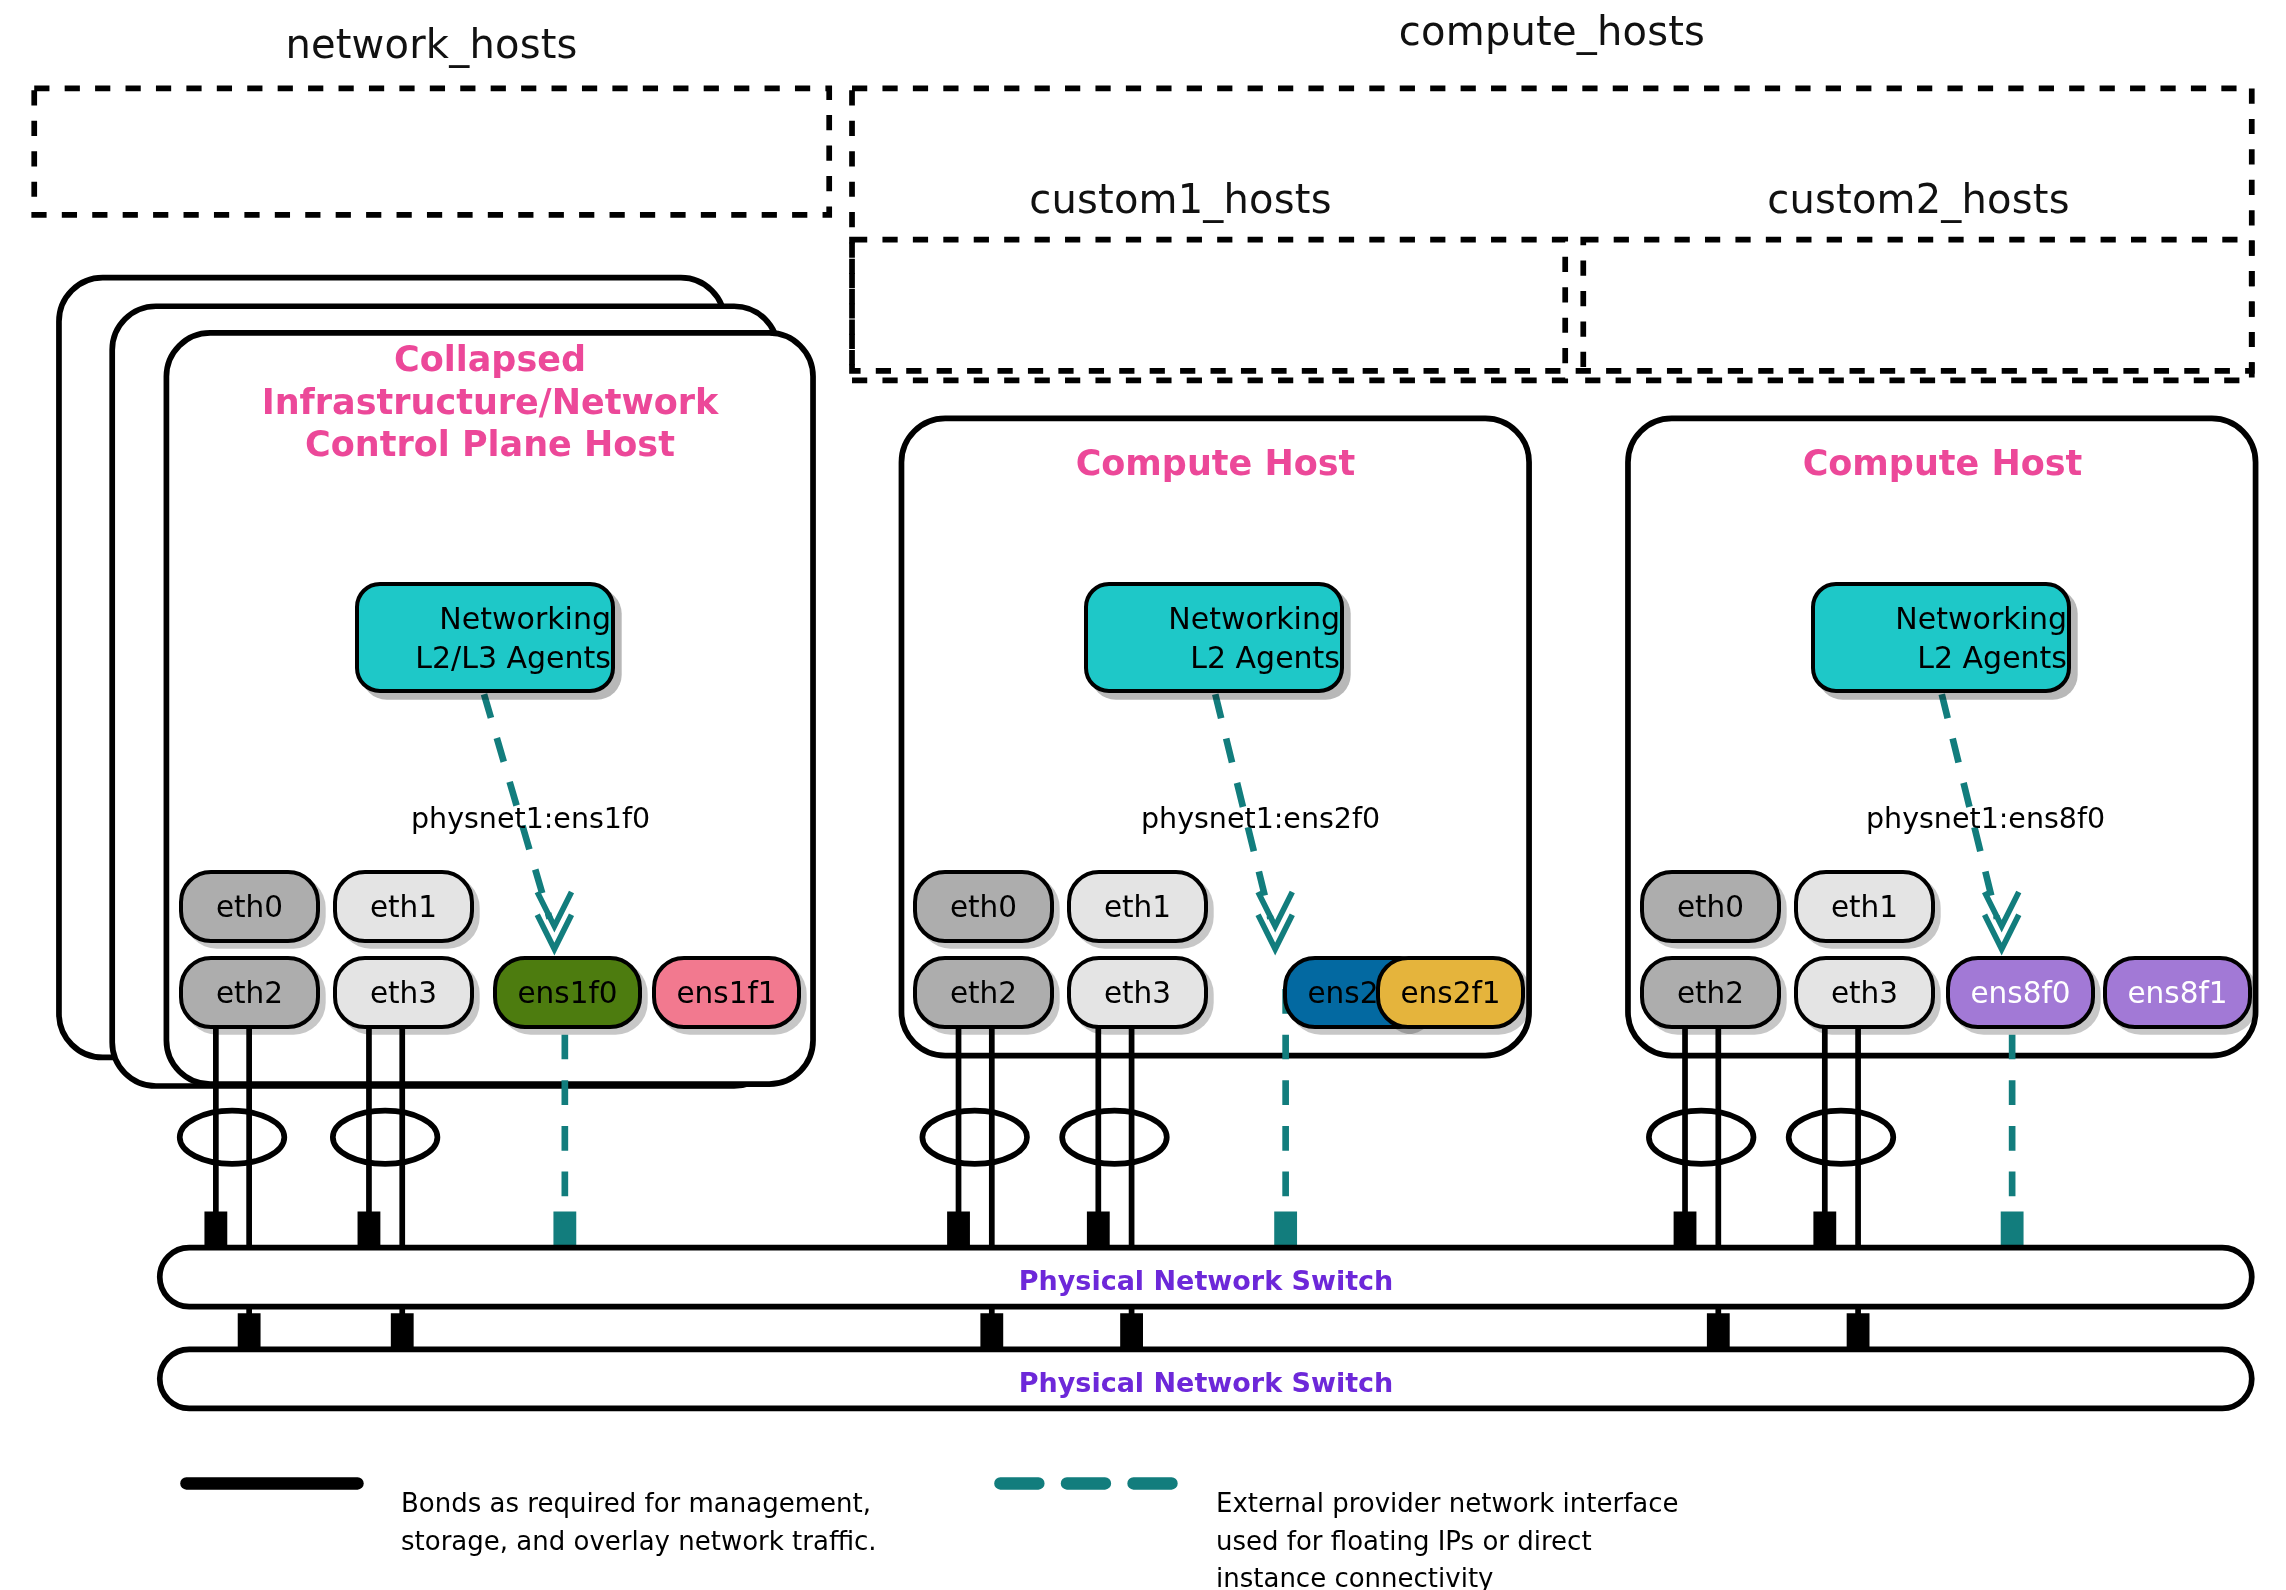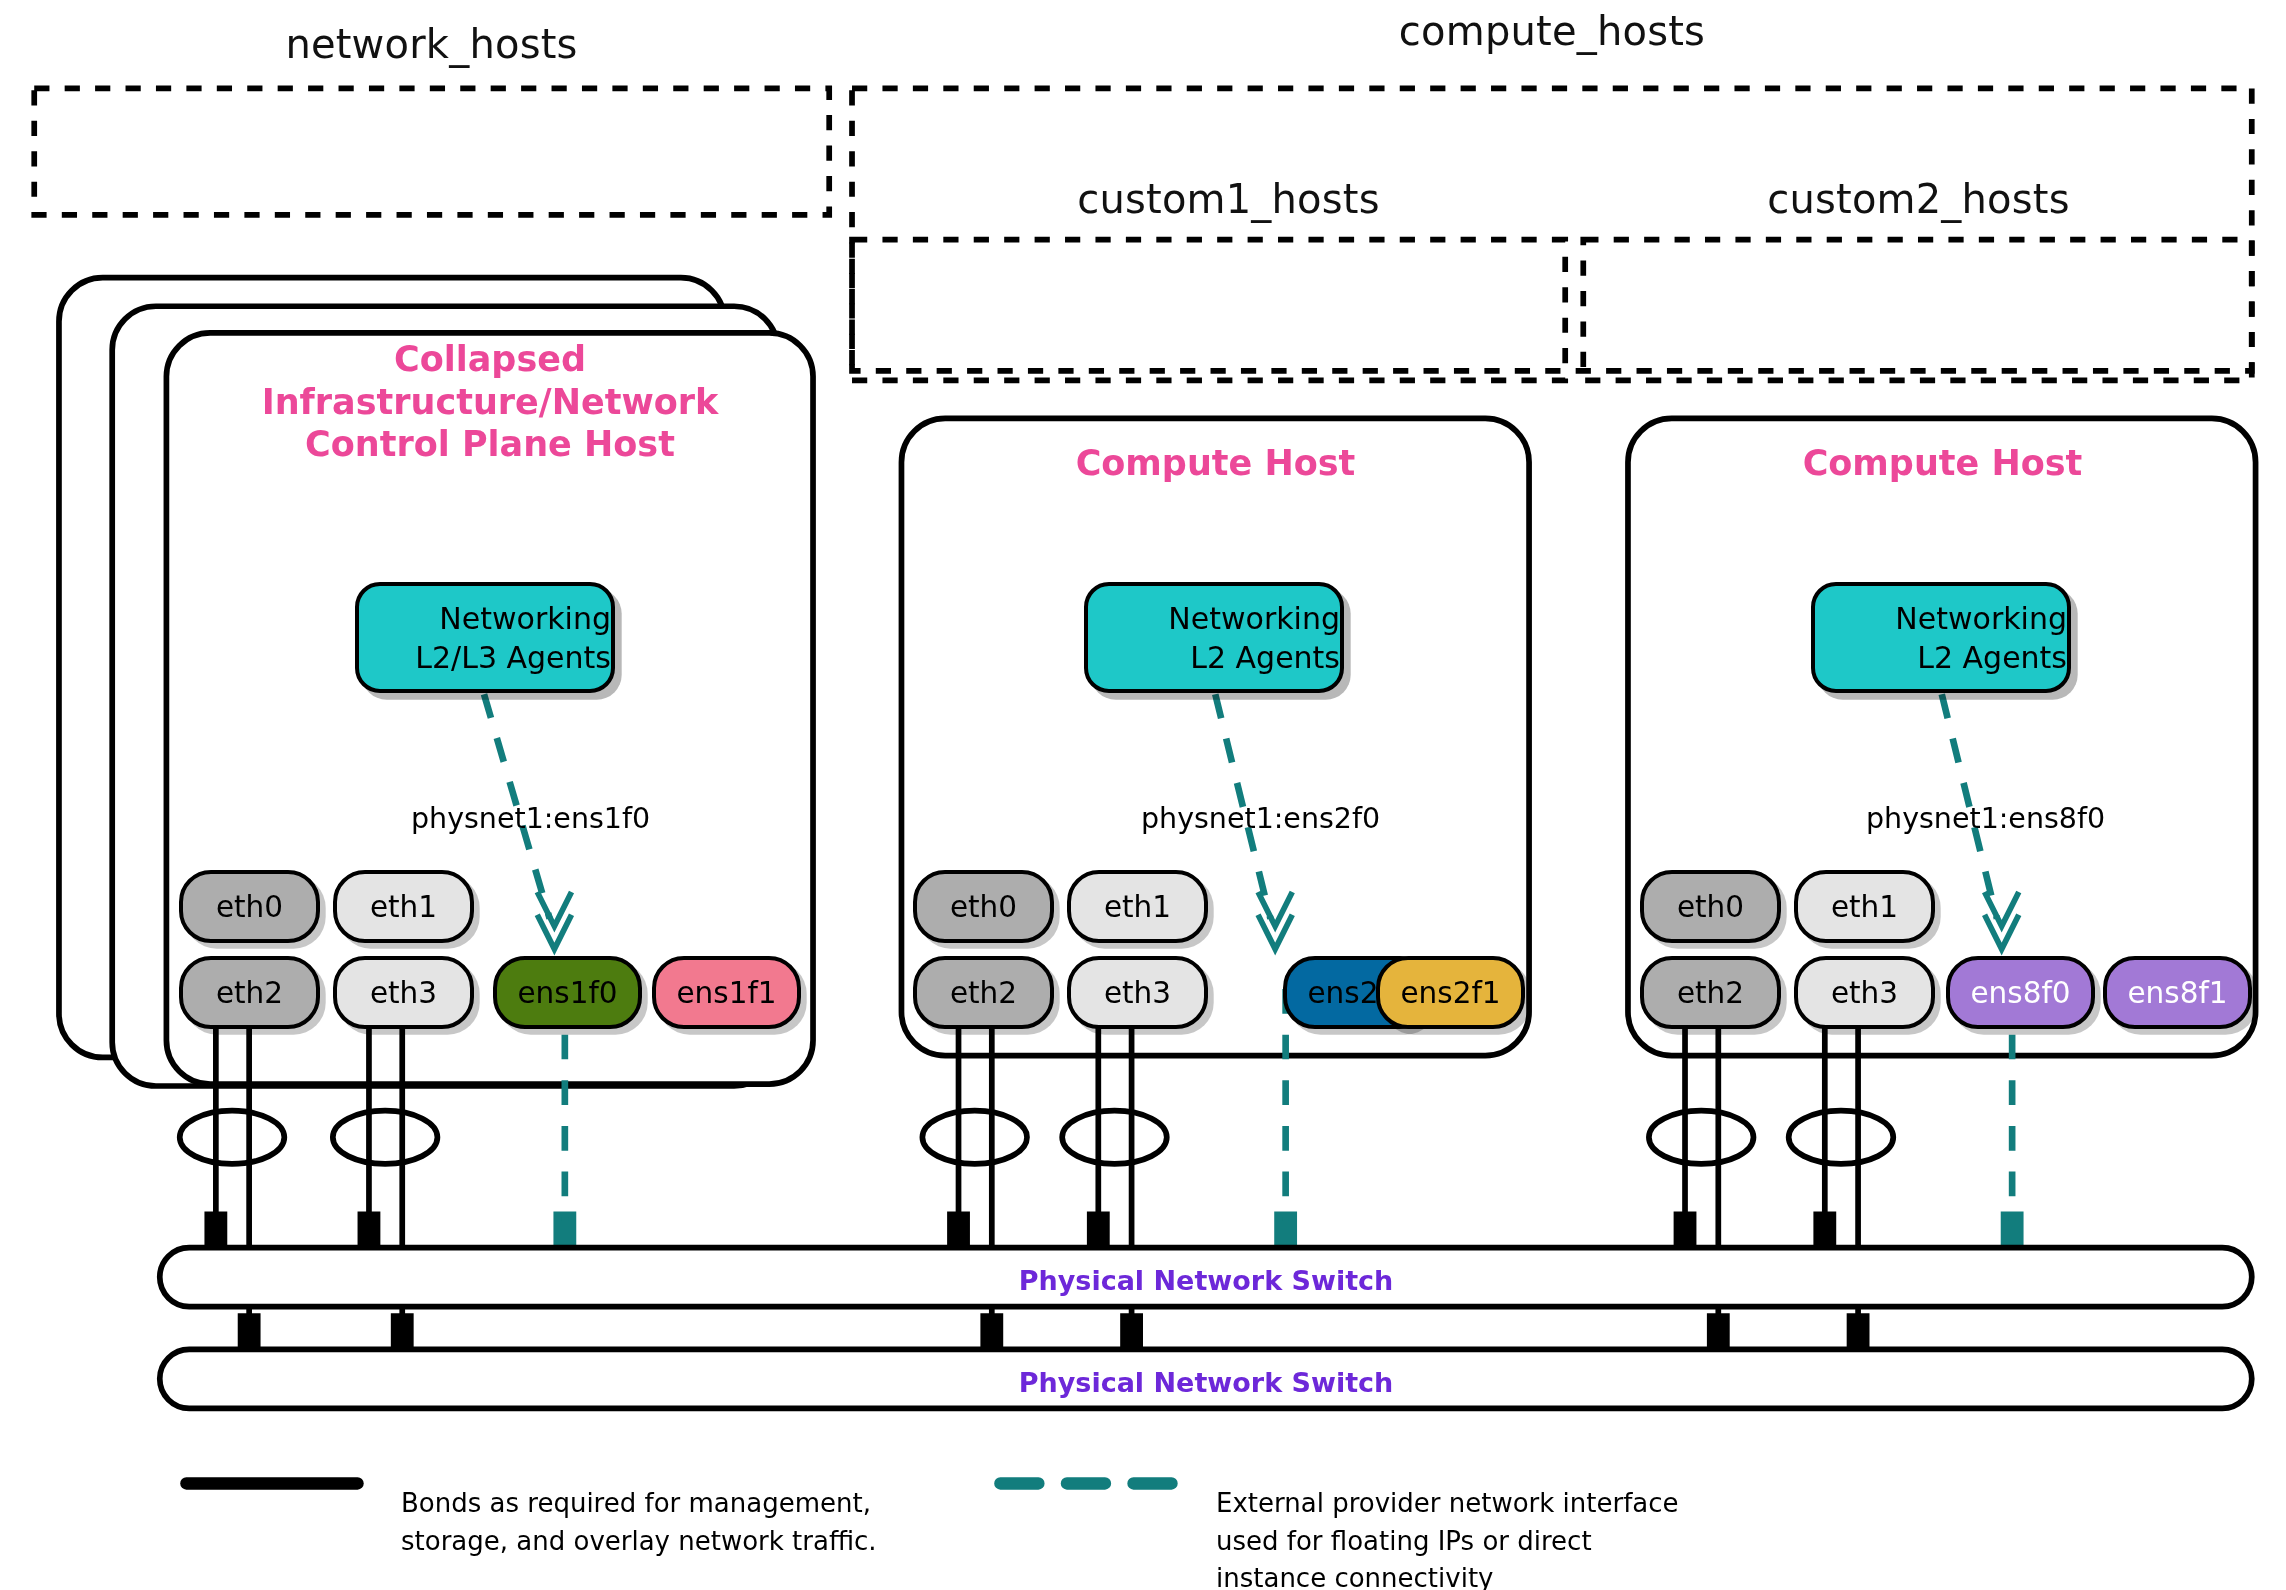--- a/index.html
+++ b/index.html
@@ -142,21 +142,21 @@
     </g>
 
     <line x1="196" y1="1560" x2="376" y2="1560" stroke="#000" stroke-width="13" stroke-linecap="round"></line>
     <line x1="1052" y1="1560" x2="1232" y2="1560" stroke="#127D7D" stroke-width="13" stroke-linecap="round" stroke-dasharray="40 30"></line>
   </svg>
 
   <div class="grp-label" style="left:34px;top:21px;width:795px;">network_hosts</div>
 
   <div class="grp-label" style="left:852px;top:7.6px;width:1400px;">compute_hosts</div>
 
-  <div class="grp-label" style="left:872px;top:176px;width:713px;">custom1_hosts</div>
+  <div class="grp-label" style="left:824px;top:176px;width:713px;">custom1_hosts</div>
 
   <div class="grp-label" style="left:1584px;top:176px;width:669px;">custom2_hosts</div>
 
   <div class="host-title" style="left:176px;top:338px;width:628px;">Collapsed
 Infrastructure/Network
 Control Plane Host</div>
 
   <div class="agent-box" style="left:355px;top:582px;width:252px;height:103px;
        background:#1EC8C8;">
     <span>Networking</span>

